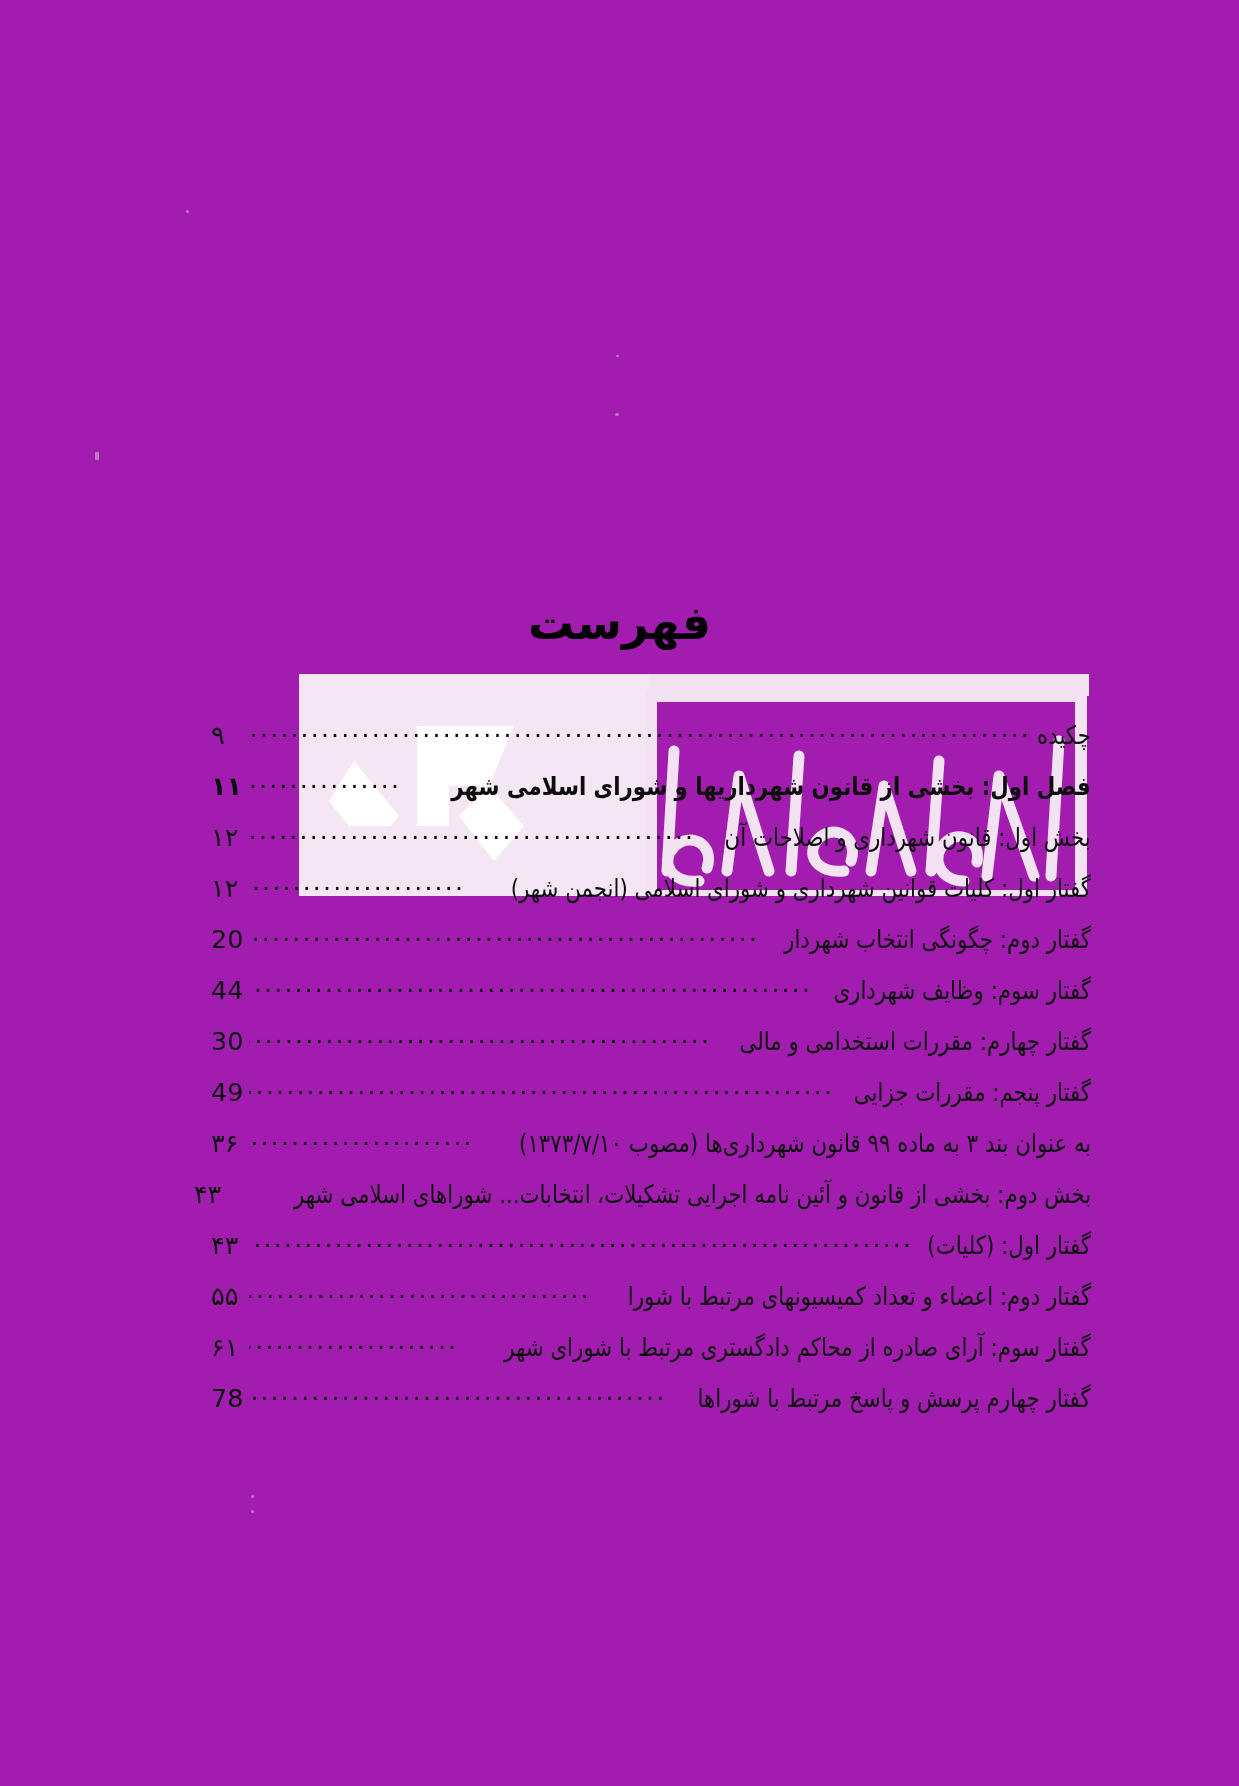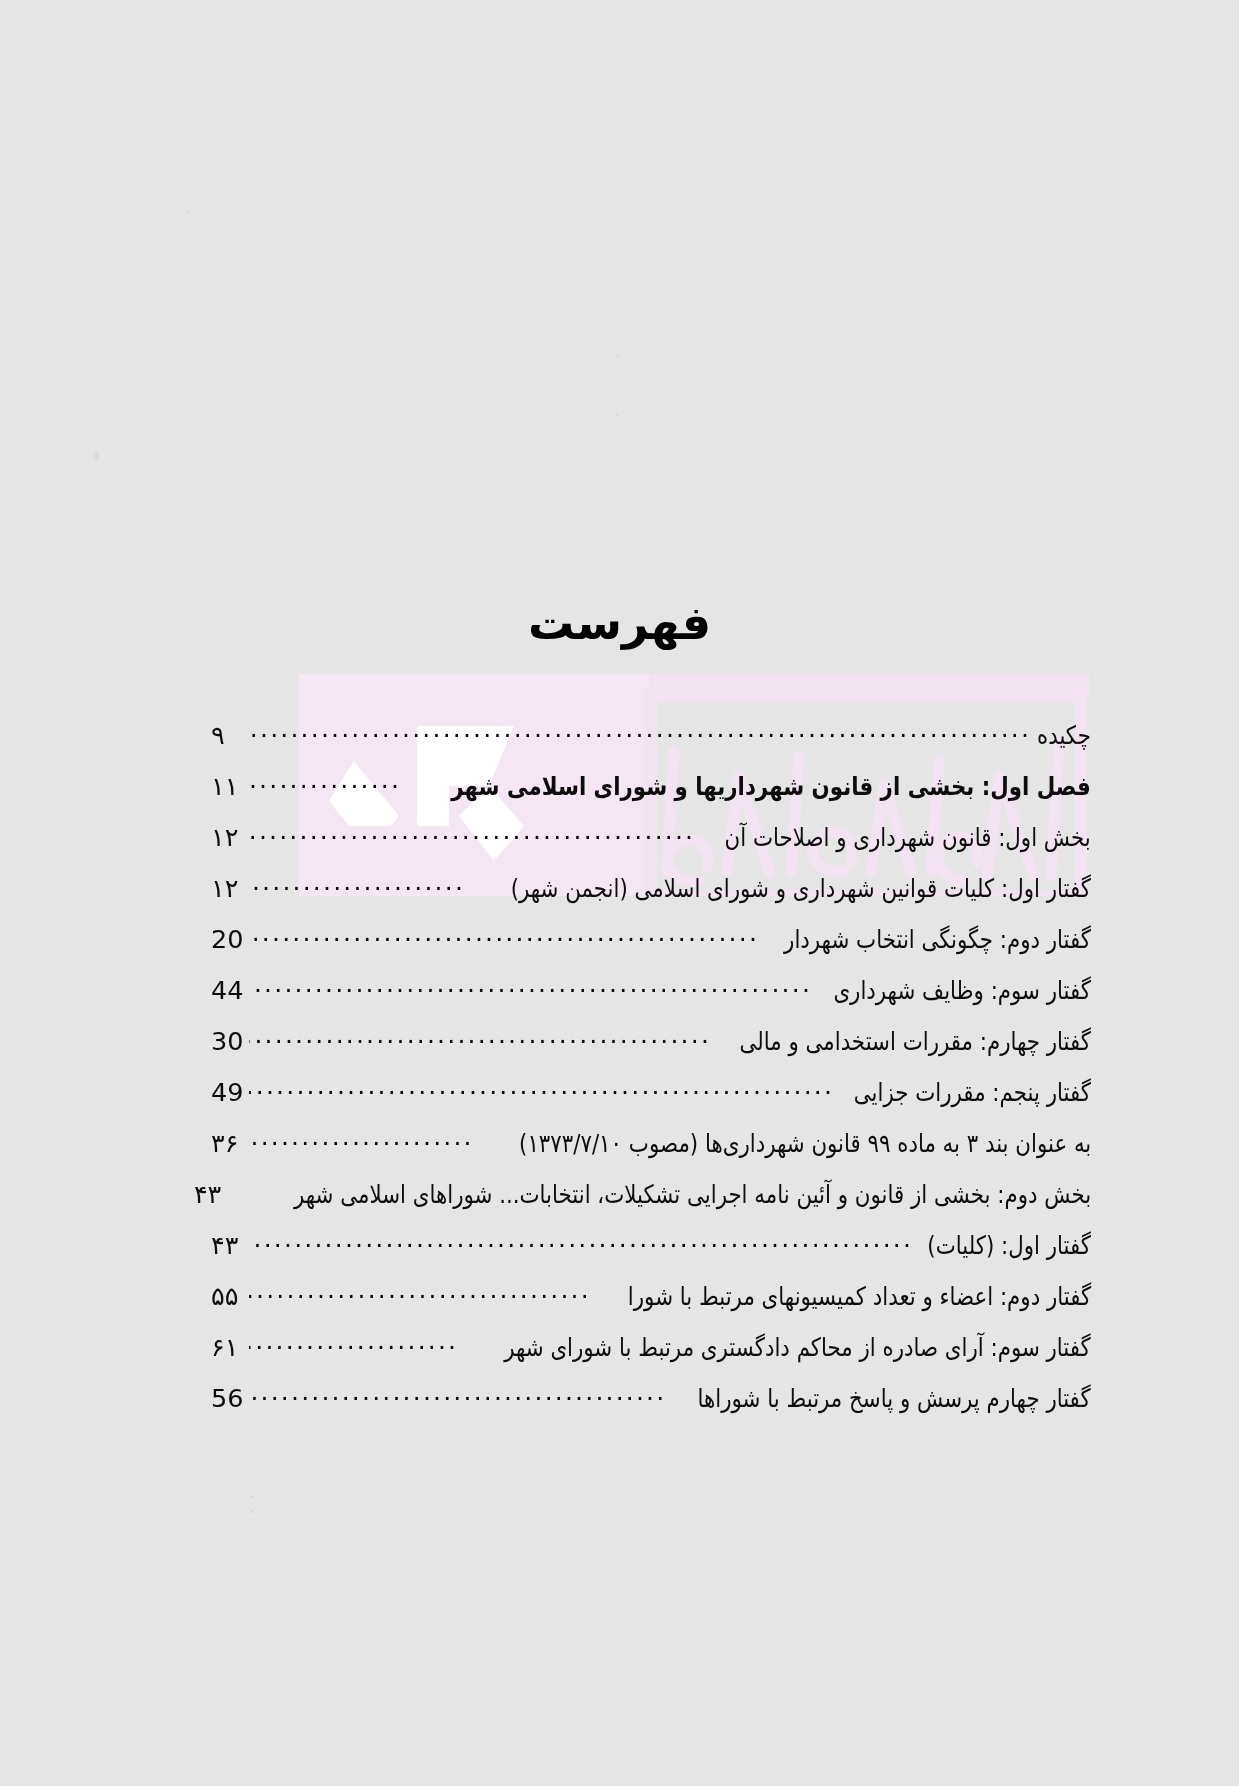--- a/index.html
+++ b/index.html
@@ -14,21 +14,21 @@
     position: relative;
     overflow: hidden;
     font-family: "DejaVu Sans", "Liberation Sans", sans-serif;
     color: #0a0a0a;
   }
 
   
   .page {
     position: absolute;
     inset: 0;
-    background: #e5e5e5;
+    background: #a21caf;
   }
 
   
   .speck {
     position: absolute;
     background: #cfcfcf;
     border-radius: 50%;
     opacity: .55;
   }
 
@@ -111,21 +111,21 @@
 
   .toc-row .pageno {
     flex: 0 0 auto;
     font-size: 25.5px;
     font-weight: 400;
     min-width: 34px;
     text-align: left;
     direction: ltr;
     unicode-bidi: isolate;
   }
-  .toc-row.bold .pageno { font-weight: 400; }
+  .toc-row.bold .pageno { font-weight: 700; }
 
   
   .toc-row.wrap-first {
     margin-bottom: 19px;
     justify-content: center;
     padding-left: 8px;
   }
   .toc-row.wrap-first .label {
     transform-origin: center;
   }
@@ -250,17 +250,17 @@
 
     <div class="toc-row">
       <span class="label">گفتار سوم: آرای صادره از محاکم دادگستری مرتبط با شورای شهر</span>
       <span class="leader"></span>
       <span class="pageno">۶۱</span>
     </div>
 
     <div class="toc-row">
       <span class="label">گفتار چهارم پرسش و پاسخ مرتبط با شوراها</span>
       <span class="leader"></span>
-      <span class="pageno">56</span>
+      <span class="pageno">78</span>
     </div>
 
   </div>
 </div>
 
 </body></html>

